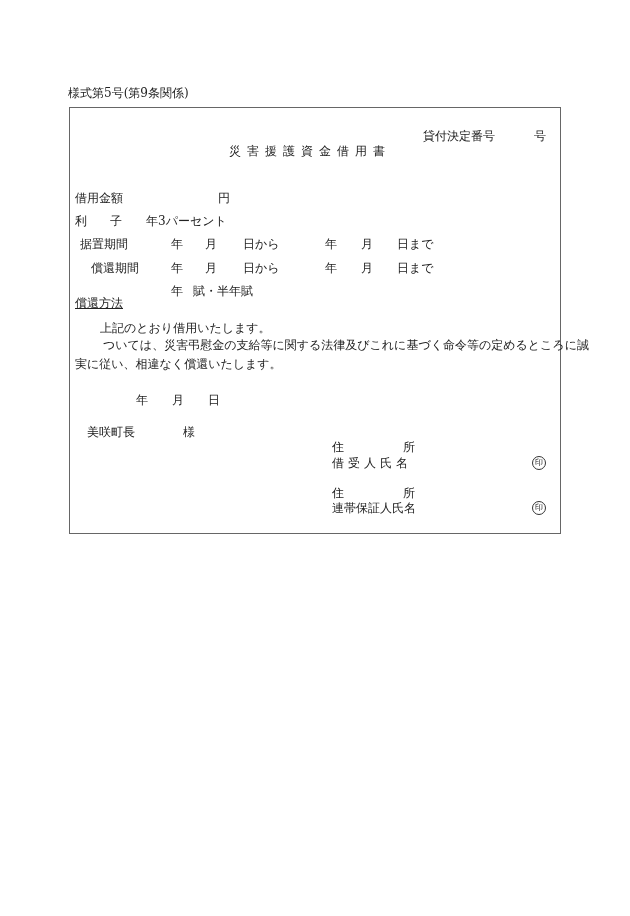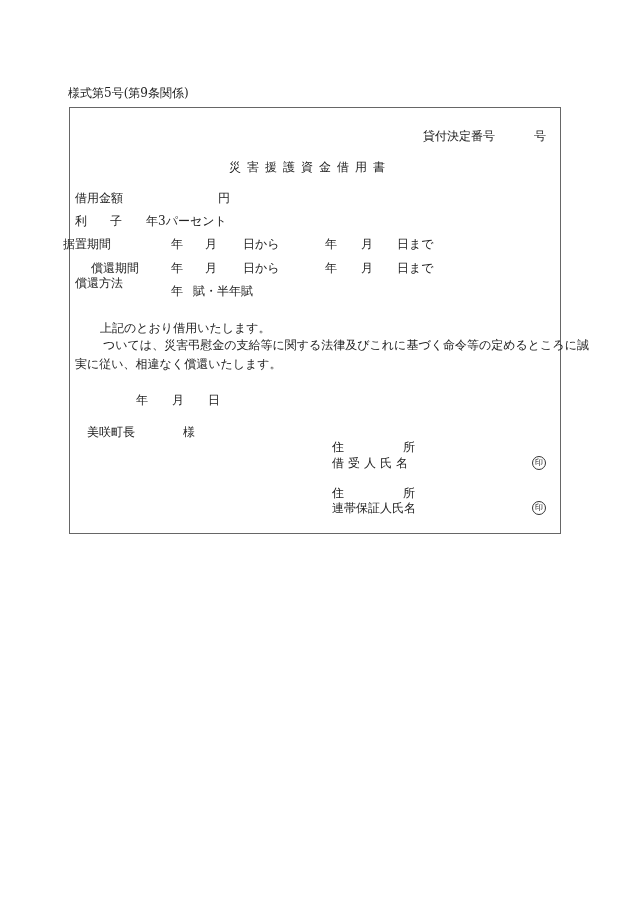--- a/index.html
+++ b/index.html
@@ -24,46 +24,46 @@
 </head>
 <body>
 
 <div class="abs" style="left:68px; top:86px;">様式第5号(第9条関係)</div>
 
 <div class="form-box"></div>
 
 <div class="abs" style="left:387px; top:129px;margin-left:36px;">貸付決定番号</div>
 <div class="abs" style="left:534px; top:129px;">号</div>
 
-<div class="abs title" style="left:229px; top:160px;">災害援護資金借用書</div>
+<div class="abs title" style="left:229px; top:144px;">災害援護資金借用書</div>
 
 <div class="abs" style="left:75px; top:191px;">借用金額</div>
 <div class="abs" style="left:218px; top:191px;">円</div>
 
 <div class="abs" style="left:75px; top:214px;">利</div>
 <div class="abs" style="left:110px; top:214px;">子</div>
 <div class="abs" style="left:146px; top:214px;">年3パーセント</div>
 
-<div class="abs" style="left:63px; top:237px;">据置期間</div>
+<div class="abs" style="left:80px; top:237px;">据置期間</div>
 <div class="abs" style="left:171px; top:237px;">年</div>
 <div class="abs" style="left:205px; top:237px;">月</div>
 <div class="abs" style="left:243px; top:237px;">日から</div>
 <div class="abs" style="left:325px; top:237px;">年</div>
 <div class="abs" style="left:361px; top:237px;">月</div>
 <div class="abs" style="left:397px; top:237px;">日まで</div>
 
 <div class="abs" style="left:91px; top:261px;">償還期間</div>
 <div class="abs" style="left:171px; top:261px;">年</div>
 <div class="abs" style="left:205px; top:261px;">月</div>
 <div class="abs" style="left:243px; top:261px;">日から</div>
 <div class="abs" style="left:325px; top:261px;">年</div>
 <div class="abs" style="left:361px; top:261px;">月</div>
 <div class="abs" style="left:397px; top:261px;">日まで</div>
 
-<div class="abs" style="left:75px; top:276px;">償還方法</div>
+<div class="abs" style="left:75px; top:296px;text-decoration:underline;">償還方法</div>
 <div class="abs" style="left:171px; top:284px;">年</div>
 <div class="abs" style="left:193px; top:284px;">賦・半年賦</div>
 
 <div class="abs" style="left:100px; top:321px;">上記のとおり借用いたします。</div>
 <div class="abs" style="left:87px; top:338px;margin-left:16px;">ついては、災害弔慰金の支給等に関する法律及びこれに基づく命令等の定めるところに誠</div>
 <div class="abs" style="left:75px; top:357px;">実に従い、相違なく償還いたします。</div>
 
 <div class="abs" style="left:136px; top:393px;">年</div>
 <div class="abs" style="left:172px; top:393px;">月</div>
 <div class="abs" style="left:208px; top:393px;">日</div>

